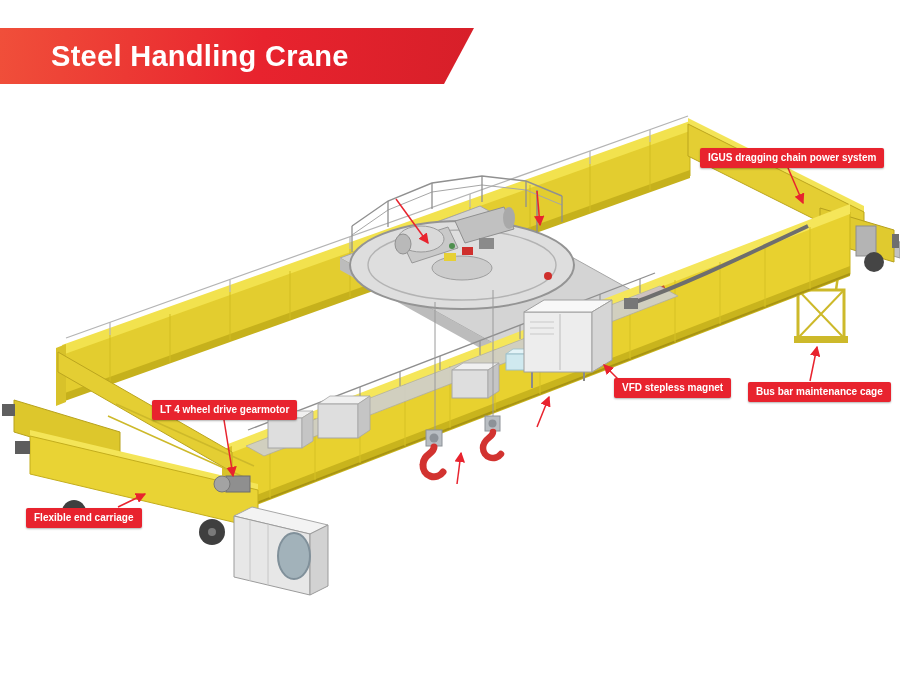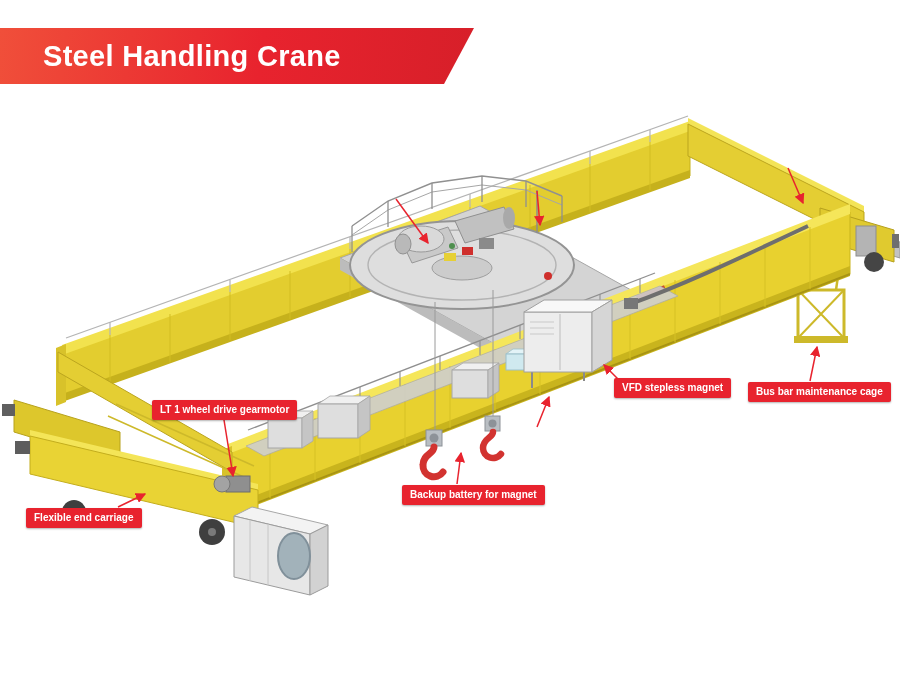--- a/index.html
+++ b/index.html
@@ -2,21 +2,21 @@
 <html style="--accent-red: #e8232e; --crane-yellow: #e8d12f; --hook-red: #d23330;"><head>
 <meta charset="utf-8">
 <style>
   html,body{margin:0;padding:0;background:#fff;}
   .stage{position:relative;width:900px;height:680px;background:#ffffff;overflow:hidden;
          font-family:"Liberation Sans",sans-serif;}
   .banner{position:absolute;left:0;top:28px;width:474px;height:56px;
           background:linear-gradient(97deg,#f04f3a 0%,var(--accent-red,#e8232e) 55%,#d71f29 100%);
           clip-path:polygon(0 0,100% 0,calc(100% - 30px) 100%,0 100%);
           display:flex;align-items:center;z-index:4;}
-  .banner h1{margin:8px;padding-left:35px;font-size:29px;font-weight:bold;color:#fff;letter-spacing:.3px;}
+  .banner h1{margin:16px;padding-left:35px;font-size:29px;font-weight:bold;color:#fff;letter-spacing:.3px;}
   .crane-svg{position:absolute;left:0;top:0;z-index:1;}
   .label{position:absolute;background:var(--accent-red,#e8232e);color:#fff;
          font-size:10px;font-weight:bold;line-height:1;padding:5px 8px;border-radius:2px;
          white-space:nowrap;box-shadow:0 1px 2px rgba(0,0,0,.3);z-index:5;}
 </style>
 </head>
 <body>
 
 <div class="stage">
 
@@ -180,19 +180,19 @@
       <line x1="788" y1="168" x2="803" y2="203" marker-end="url(#arrow)"></line>
       <line x1="618" y1="379" x2="604" y2="365" marker-end="url(#arrow)"></line>
       <line x1="810" y1="381" x2="817" y2="347" marker-end="url(#arrow)"></line>
       <line x1="537" y1="427" x2="549" y2="397" marker-end="url(#arrow)"></line>
       <line x1="224" y1="420" x2="233" y2="476" marker-end="url(#arrow)"></line>
       <line x1="457" y1="484" x2="461" y2="453" marker-end="url(#arrow)"></line>
       <line x1="118" y1="507" x2="145" y2="494" marker-end="url(#arrow)"></line>
     </g>
   </svg>
 
+  <div class="label" style="left:700px;top:148px">IGUS dragging chain power system</div>
   <div class="label" style="left:614px;top:378px">VFD stepless magnet</div>
   <div class="label" style="left:748px;top:382px">Bus bar maintenance cage</div>
-  <div class="label" style="left:152px;top:400px">LT 1 wheel drive gearmotor</div>
-  <div class="label" style="left:402px;top:485px">Backup battery for magnet</div>
+  <div class="label" style="left:152px;top:400px">LT 4 wheel drive gearmotor</div>
   <div class="label" style="left:26px;top:508px">Flexible end carriage</div>
 
 </div>
 
 </body></html>

